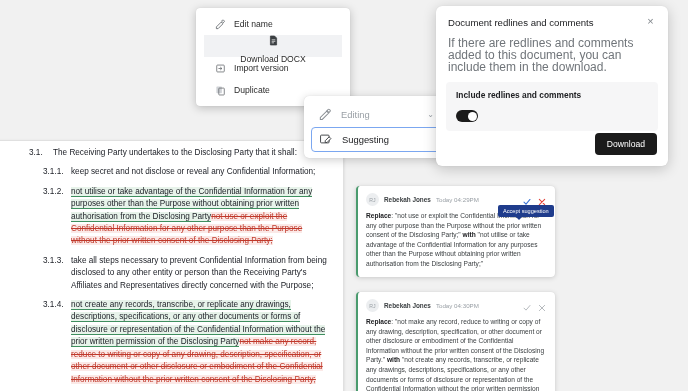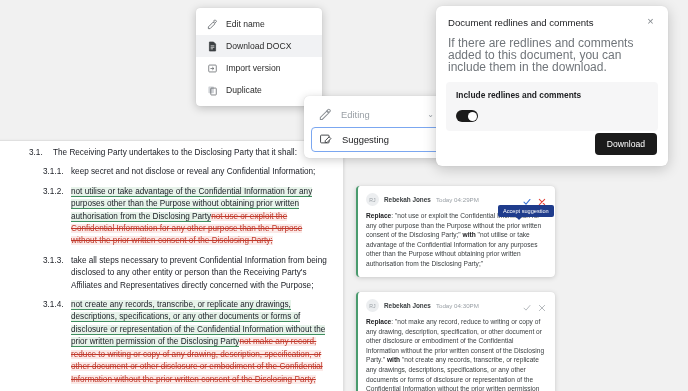--- a/index.html
+++ b/index.html
@@ -37,31 +37,31 @@
     box-decoration-break:clone;-webkit-box-decoration-break:clone;
   }
   .del{
     background:#fbe9e7;color:#c0392b;
     text-decoration:line-through;text-decoration-color:#c0392b;
     box-decoration-break:clone;-webkit-box-decoration-break:clone;
   }
 
   
   #ctx-menu{
-    left:196px;top:8px;width:126px;
+    left:196px;top:8px;width:138px;
     background:#fff;border-radius:4px;
     box-shadow:0 2px 10px rgba(0,0,0,.22),0 0 1px rgba(0,0,0,.15);
-    padding:5px 0;z-index:30;
+    padding:5px 8px;z-index:30;
   }
   .mi{
     display:flex;align-items:center;gap:8px;
     height:22px;padding:0 11px;font-size:8.6px;color:#2b2b2b;
     cursor:pointer;
   }
-  .mi.sel{background:#f1f2f4;}
+  .mi.sel{background:#f1f2f4;flex-direction:column;}
   .mi-ic{width:11px;height:11px;flex:0 0 11px;display:block;}
 
   
   #mode-menu{
     left:304px;top:96px;width:130px;
     background:#fff;border-radius:5px;
     box-shadow:0 2px 10px rgba(0,0,0,.20),0 0 1px rgba(0,0,0,.15);
     padding:6px 7px;z-index:40;
   }
   .mode-row{

